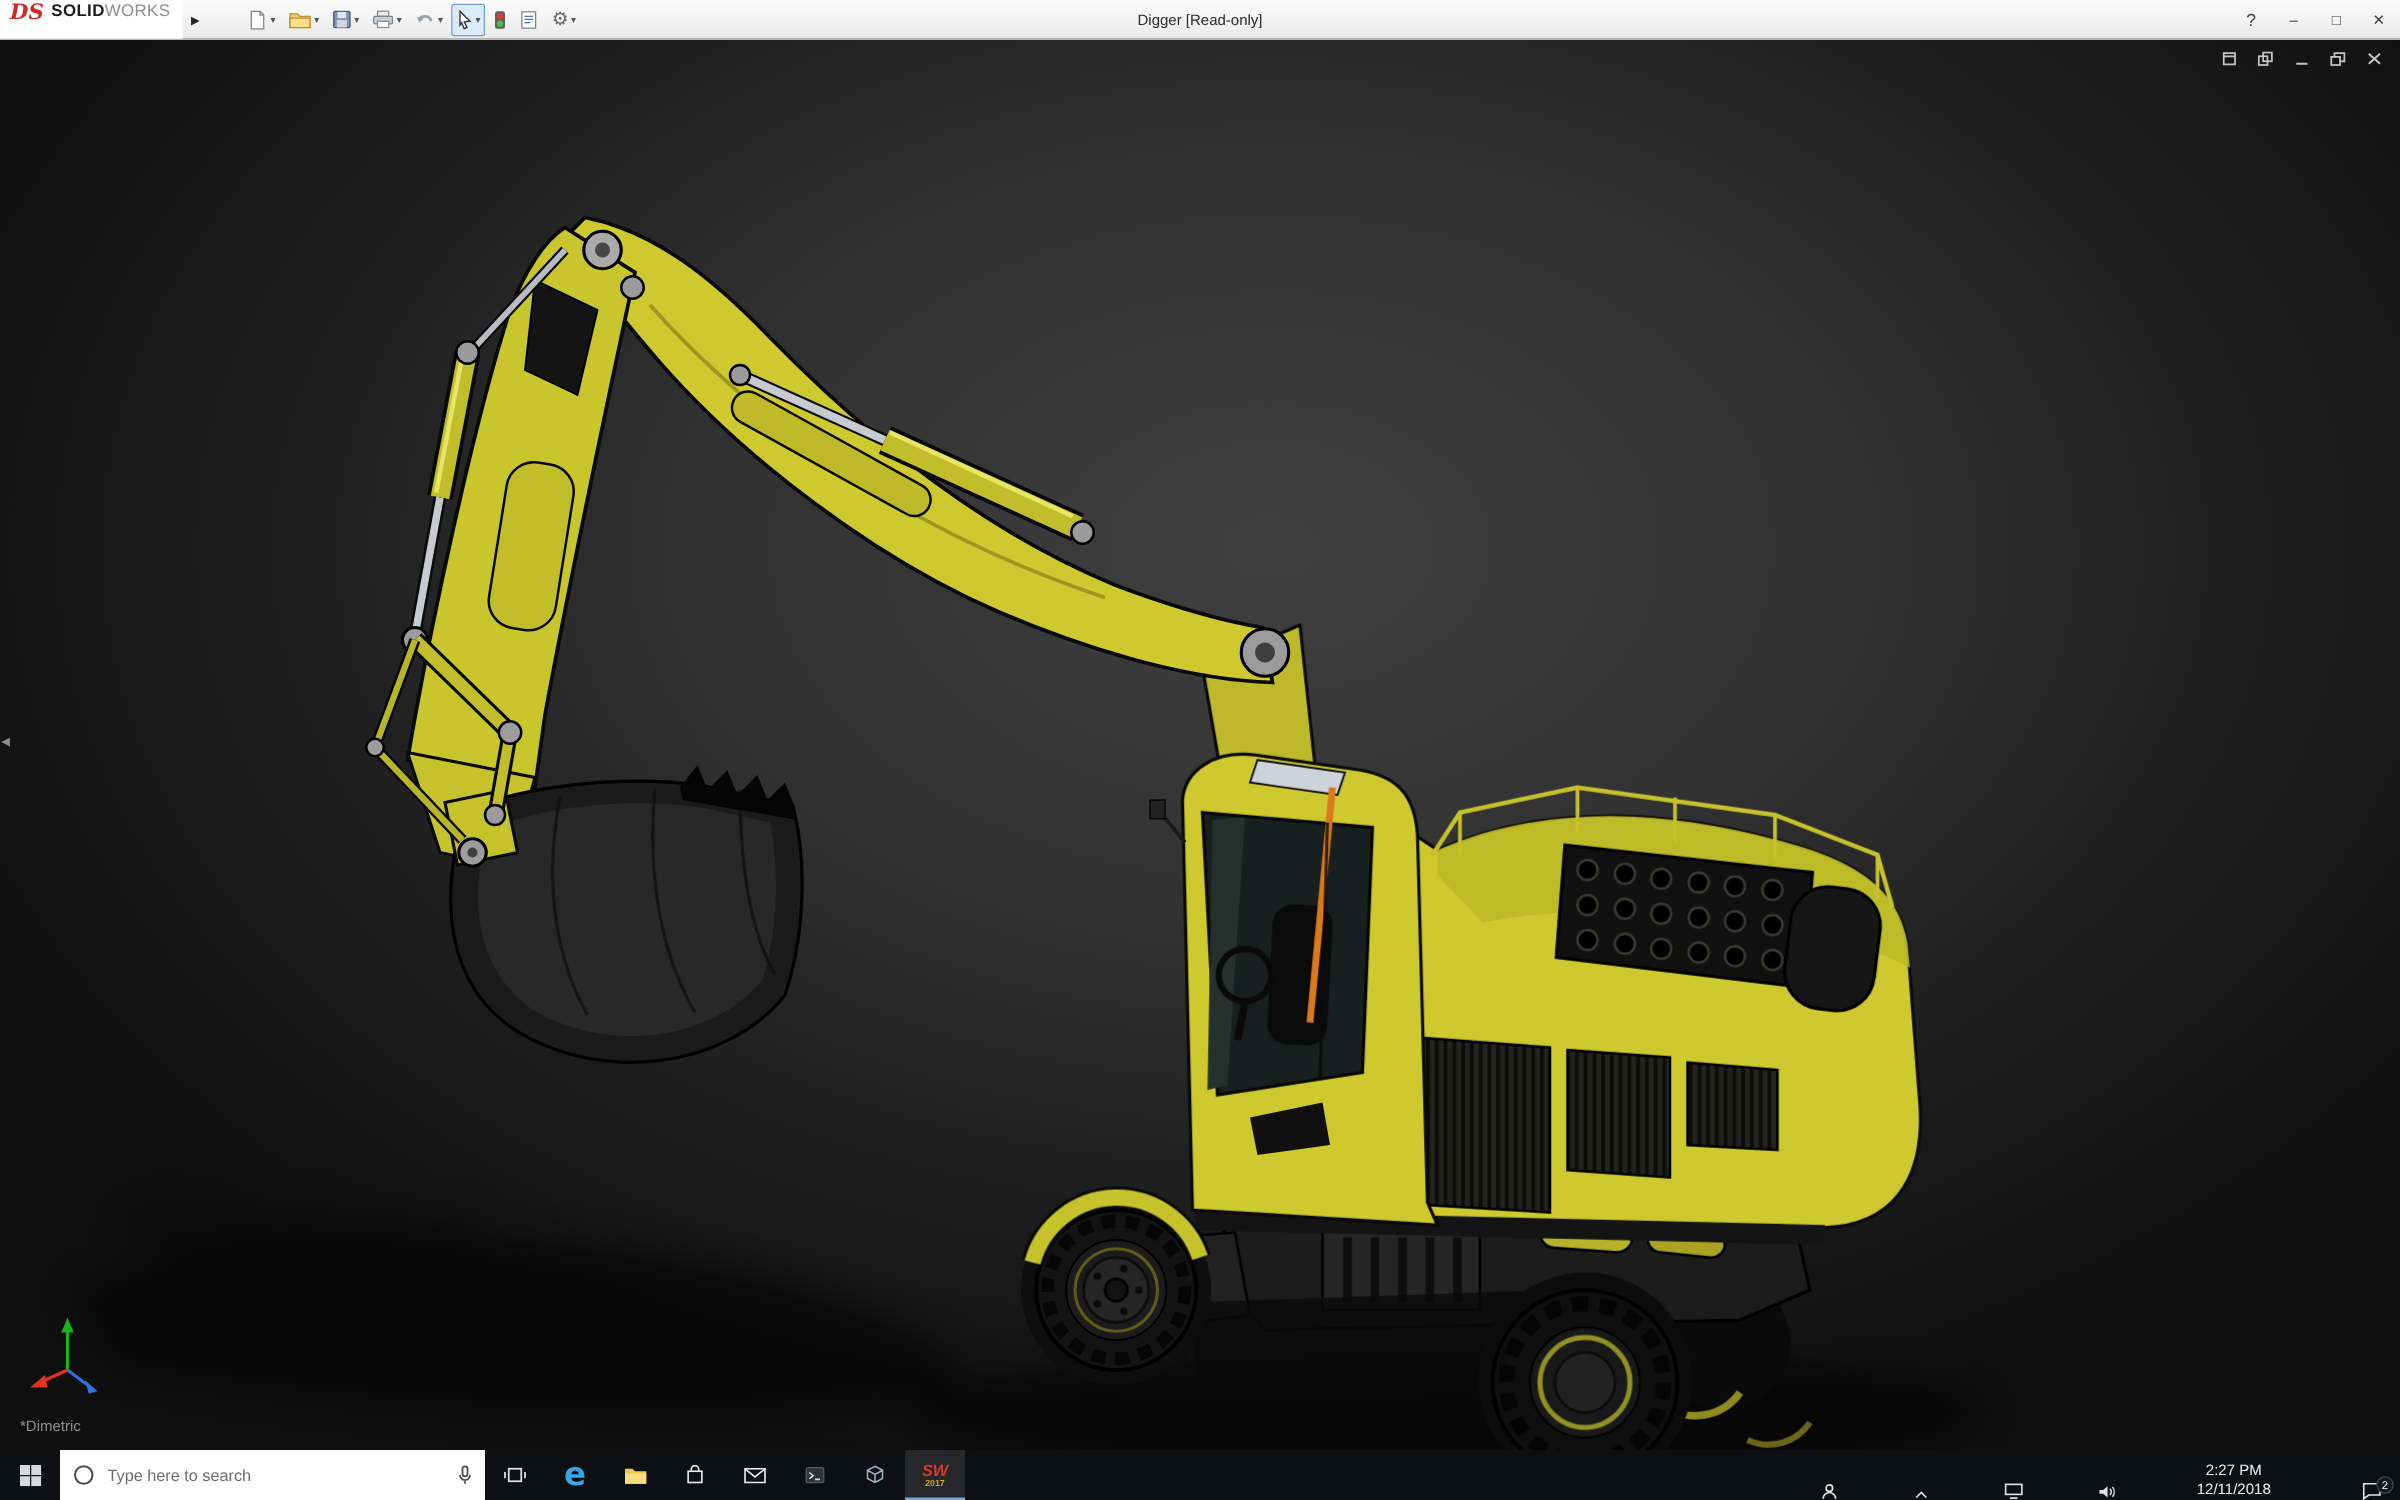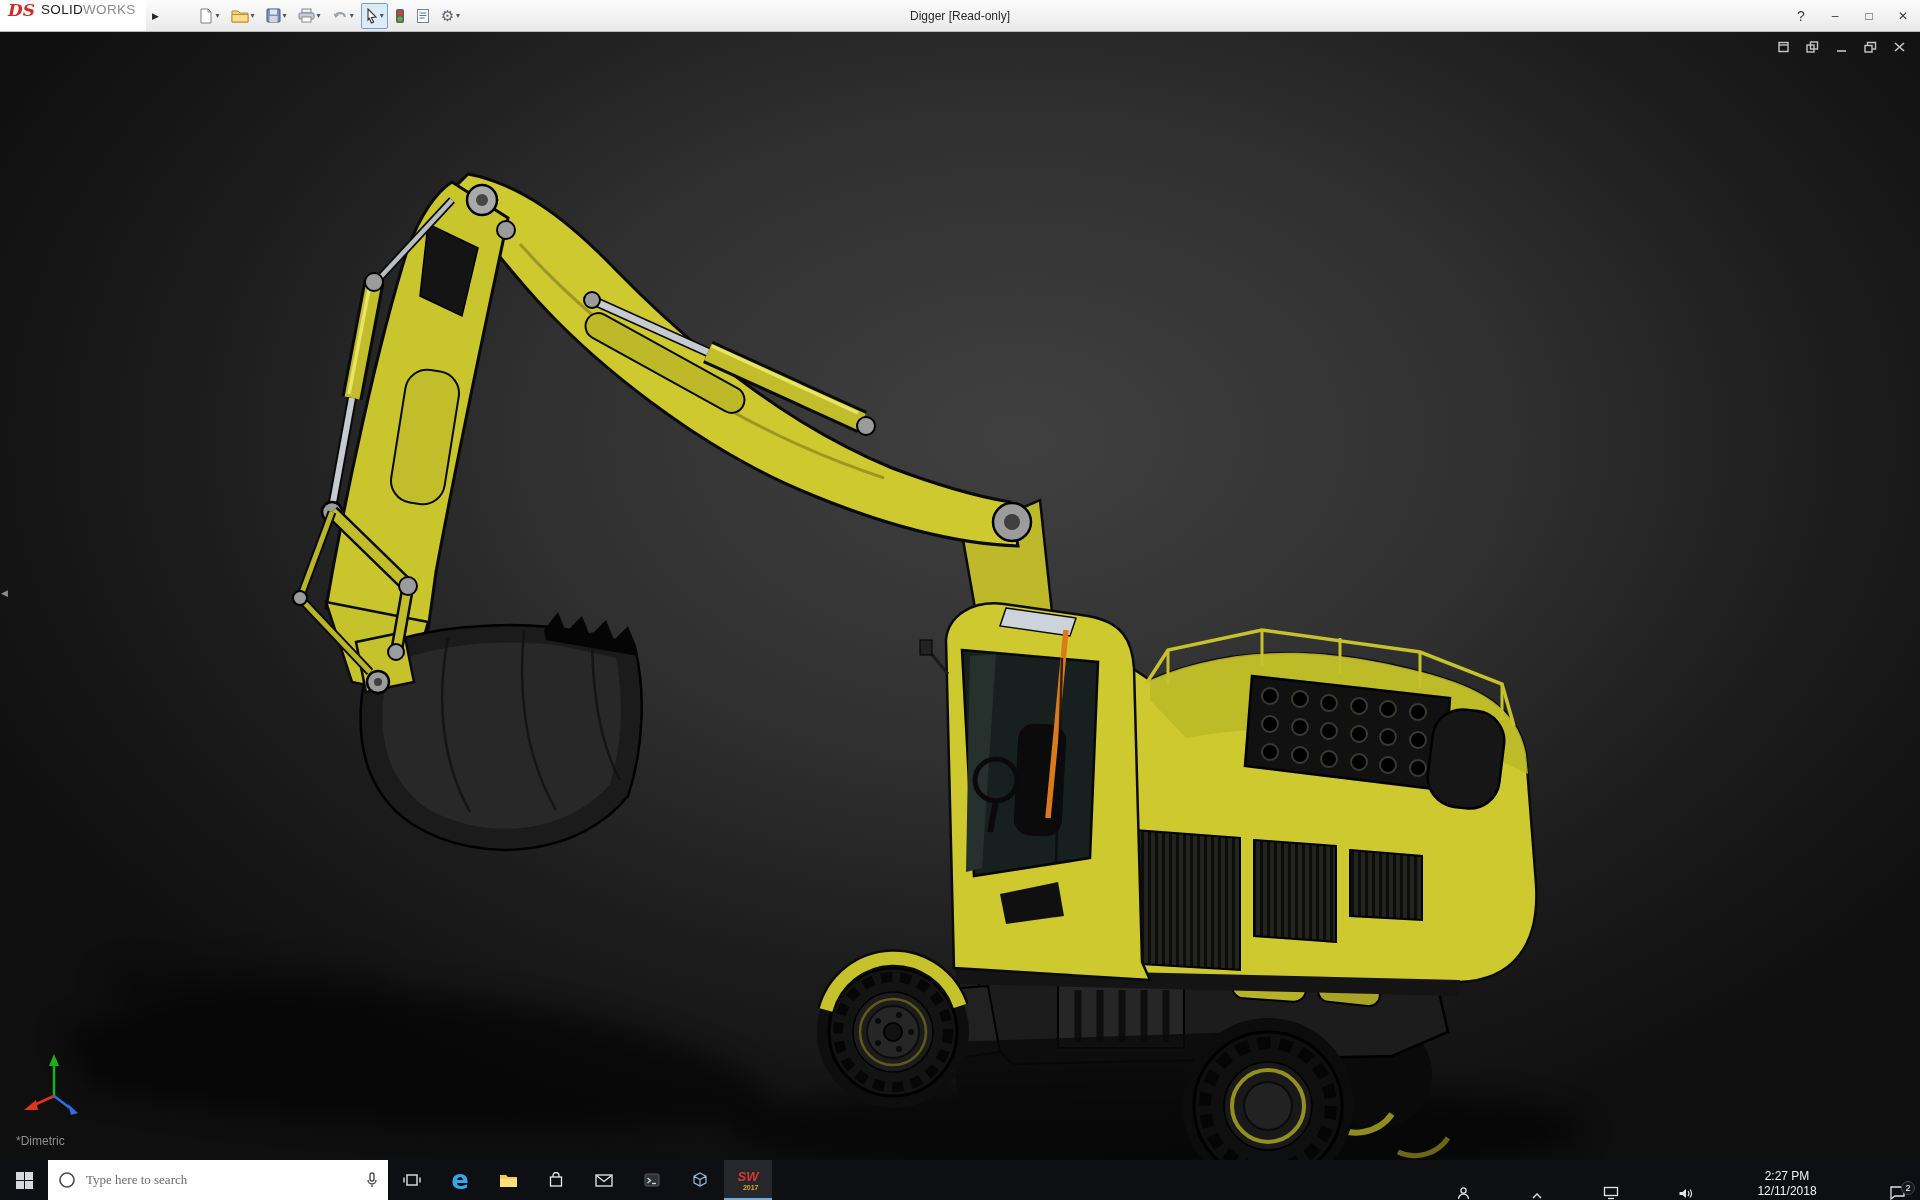--- a/index.html
+++ b/index.html
@@ -11,21 +11,21 @@
   }
 
   
   .titlebar {
     height:32px; display:flex; align-items:stretch; position:relative; z-index:10;
     background:linear-gradient(#fcfcfc,#e9e9e9);
     border-bottom:1px solid #b9b9b9;
   }
   .brand { display:flex; align-items:flex-start; gap:6px; background:#fff; padding:0 10px 0 8px; }
   .brand .ds { font-family:"DejaVu Serif", serif; font-style:italic; font-weight:bold; color:#cf2a27; font-size:17px; }
-  .brand .solid { font-weight:normal; color:#1c1c1c; font-size:13.5px; letter-spacing:.3px; }
+  .brand .solid { font-weight:bold; color:#1c1c1c; font-size:13.5px; letter-spacing:.3px; }
   .brand .works { color:#8d8d8d; font-size:13.5px; letter-spacing:.3px;margin-top:16px; }
   .flyout { width:20px; display:flex; align-items:center; justify-content:center; font-size:9px; color:#222; }
   .toolbar { display:flex; align-items:center; margin-left:28px; gap:3px; }
   .tool { display:flex; align-items:center; height:26px; padding:0 3px; border:1px solid transparent; border-radius:2px; }
   .tool.selected { border-color:#6f9fd8; background:#dcebfa; }
   .tool .dd { font-size:8px; color:#555; margin-left:2px; }
   .tool svg { display:block; }
   .gear-glyph { font-size:15px; color:#5f6770; line-height:1; }
   .tb-title { position:absolute; left:0; right:0; top:0; height:32px; display:flex; align-items:center; justify-content:center;
               font-size:12px; color:#2b2b2b; pointer-events:none; }
@@ -42,25 +42,25 @@
   .doc-ctrls { position:absolute; top:9px; right:14px; display:flex; gap:16px; align-items:center; }
   .doc-ctrls svg { display:block; }
   .collapse-tab { position:absolute; left:0; top:552px; color:#8e8e8e; font-size:9px; padding:4px 1px; }
   .triad { position:absolute; left:20px; bottom:38px; }
   .view-label { position:absolute; left:16px; bottom:12px; color:#8f8f8f; font-size:12px;margin-top:44px; }
 
   
   .taskbar { height:40px; background:#0d0f12; display:flex; align-items:stretch; position:relative; z-index:10; }
   .tb-btn { width:48px; display:flex; align-items:center; justify-content:center; }
   .search-box { width:340px; background:#fff; display:flex; align-items:center; gap:8px; padding:0 10px; }
-  .search-box input { border:none; outline:none; flex:1; font-size:13px; color:#444; font-family:Liberation Serif, serif; background:transparent; }
+  .search-box input { border:none; outline:none; flex:1; font-size:13px; color:#444; font-family:Liberation Sans, sans-serif; background:transparent; }
   .search-box input::placeholder { color:#6e6e6e; }
   .app.active { background:rgba(255,255,255,.10); box-shadow: inset 0 -2px 0 #76a9dc; }
   .edge-e { color:#35a6e8; font-size:26px; font-weight:bold; font-family:"DejaVu Sans", sans-serif; line-height:1; }
-  .sw-ico { display:flex; flex-direction:column; align-items:flex-end; line-height:1; }
+  .sw-ico { display:flex; flex-direction:column; align-items:center; line-height:1; }
   .sw-ico .sw { color:#d63a2f; font-weight:bold; font-style:italic; font-size:13px; }
   .sw-ico .yr { color:#d8a92c; font-size:7px; font-weight:bold; margin-top:1px; }
   .tray { margin-left:auto; display:flex; align-items:flex-end;gap:44px; }
   .tray-icon { width:30px; display:flex; align-items:center; justify-content:center; color:#dfe3e6; }
   .clock { width:86px; display:flex; flex-direction:column; align-items:center; justify-content:center; color:#eef1f3; font-size:12px; line-height:1.3; }
   .action-center { width:46px; position:relative; display:flex; align-items:center; justify-content:center; }
   .badge { position:absolute; right:5px; bottom:5px; background:#16181b; color:#fff; font-size:9px; min-width:14px; height:14px;
            border-radius:8px; display:flex; align-items:center; justify-content:center; border:1px solid #43484e; }
 </style>
 </head>

